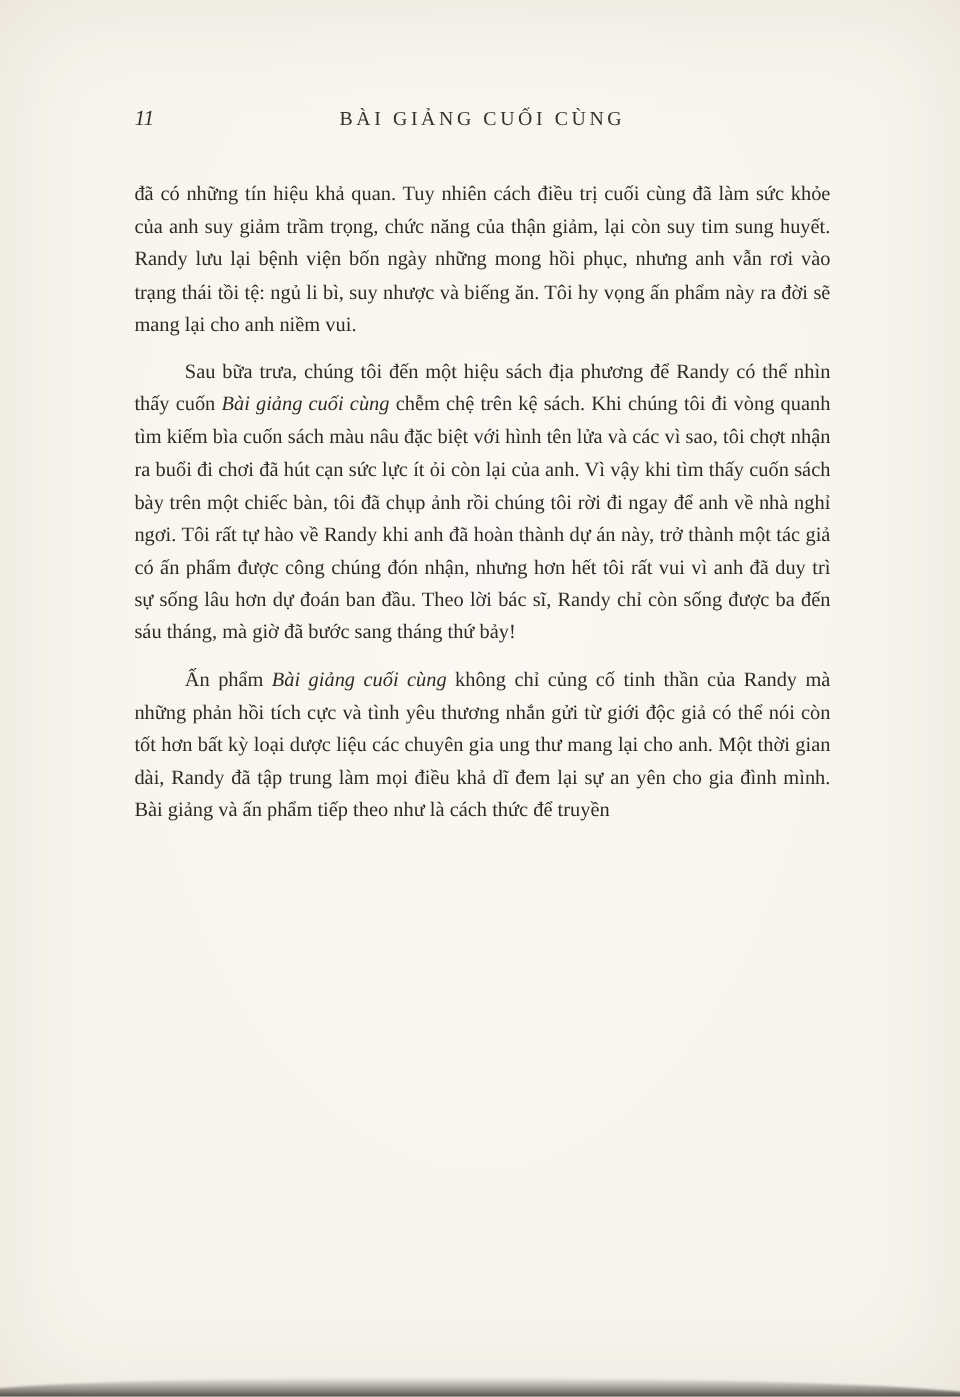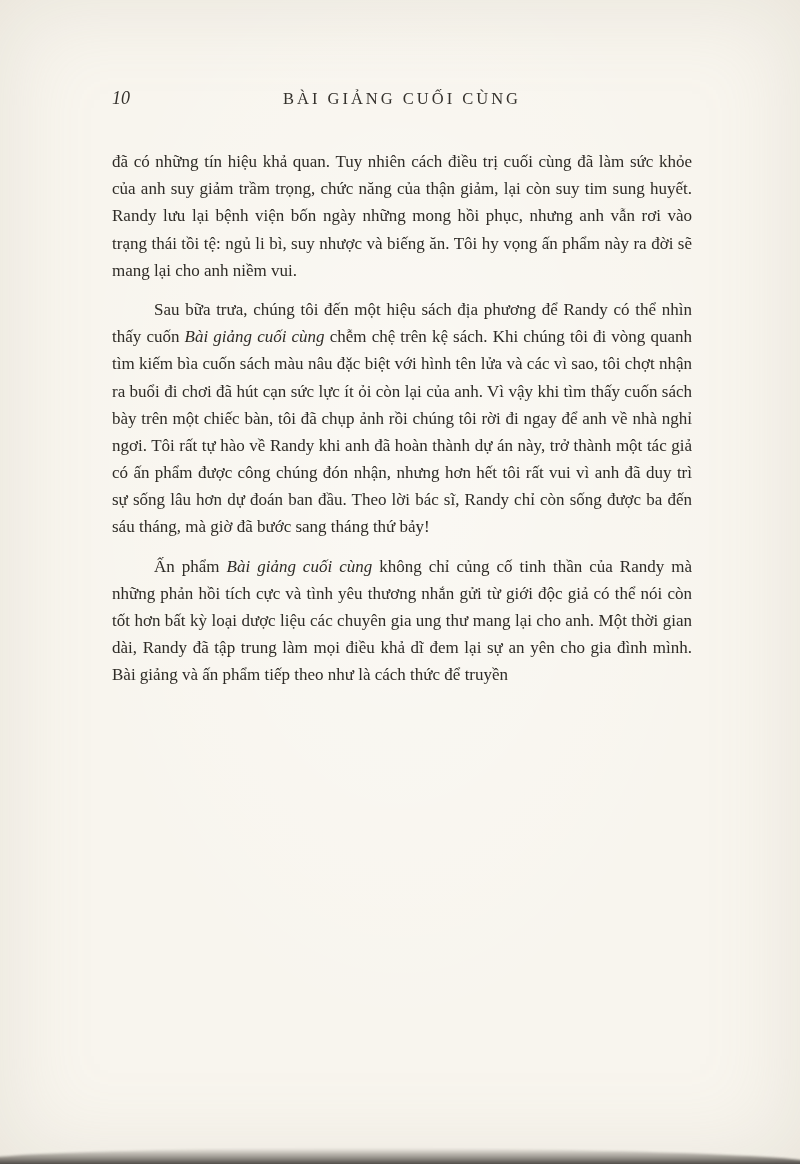--- a/index.html
+++ b/index.html
@@ -70,21 +70,21 @@
     border-radius: 45% 55% 0 0 / 55% 70% 0 0;
     filter: blur(1px);
   }
 </style>
 </head>
 <body>
 
 <div class="page">
 
   <header class="page-header">
-    <span class="page-number">10</span>
+    <span class="page-number">11</span>
     <span class="running-title">BÀI GIẢNG CUỐI CÙNG</span>
   </header>
 
   <main class="page-body">
 
     <p class="para"><span>đã có những tín hiệu khả quan. Tuy nhiên cách điều trị cuối cùng đã làm sức khỏe của anh suy giảm trầm trọng, chức năng của thận giảm, lại còn suy tim sung huyết. Randy lưu lại bệnh viện bốn ngày những mong hồi phục, nhưng anh vẫn rơi vào trạng thái tồi tệ: ngủ li bì, suy nhược và biếng ăn. Tôi hy vọng ấn phẩm này ra đời sẽ mang lại cho anh niềm vui.</span></p>
 
     <p class="para indent"><span>Sau bữa trưa, chúng tôi đến một hiệu sách địa phương để Randy có thể nhìn thấy cuốn </span><span class="it">Bài giảng cuối cùng</span><span> chễm chệ trên kệ sách. Khi chúng tôi đi vòng quanh tìm kiếm bìa cuốn sách màu nâu đặc biệt với hình tên lửa và các vì sao, tôi chợt nhận ra buổi đi chơi đã hút cạn sức lực ít ỏi còn lại của anh. Vì vậy khi tìm thấy cuốn sách bày trên một chiếc bàn, tôi đã chụp ảnh rồi chúng tôi rời đi ngay để anh về nhà nghỉ ngơi. Tôi rất tự hào về Randy khi anh đã hoàn thành dự án này, trở thành một tác giả có ấn phẩm được công chúng đón nhận, nhưng hơn hết tôi rất vui vì anh đã duy trì sự sống lâu hơn dự đoán ban đầu. Theo lời bác sĩ, Randy chỉ còn sống được ba đến sáu tháng, mà giờ đã bước sang tháng thứ bảy!</span></p>
 
     <p class="para indent"><span>Ấn phẩm </span><span class="it">Bài giảng cuối cùng</span><span> không chỉ củng cố tinh thần của Randy mà những phản hồi tích cực và tình yêu thương nhắn gửi từ giới độc giả có thể nói còn tốt hơn bất kỳ loại dược liệu các chuyên gia ung thư mang lại cho anh. Một thời gian dài, Randy đã tập trung làm mọi điều khả dĩ đem lại sự an yên cho gia đình mình. Bài giảng và ấn phẩm tiếp theo như là cách thức để truyền</span></p>

